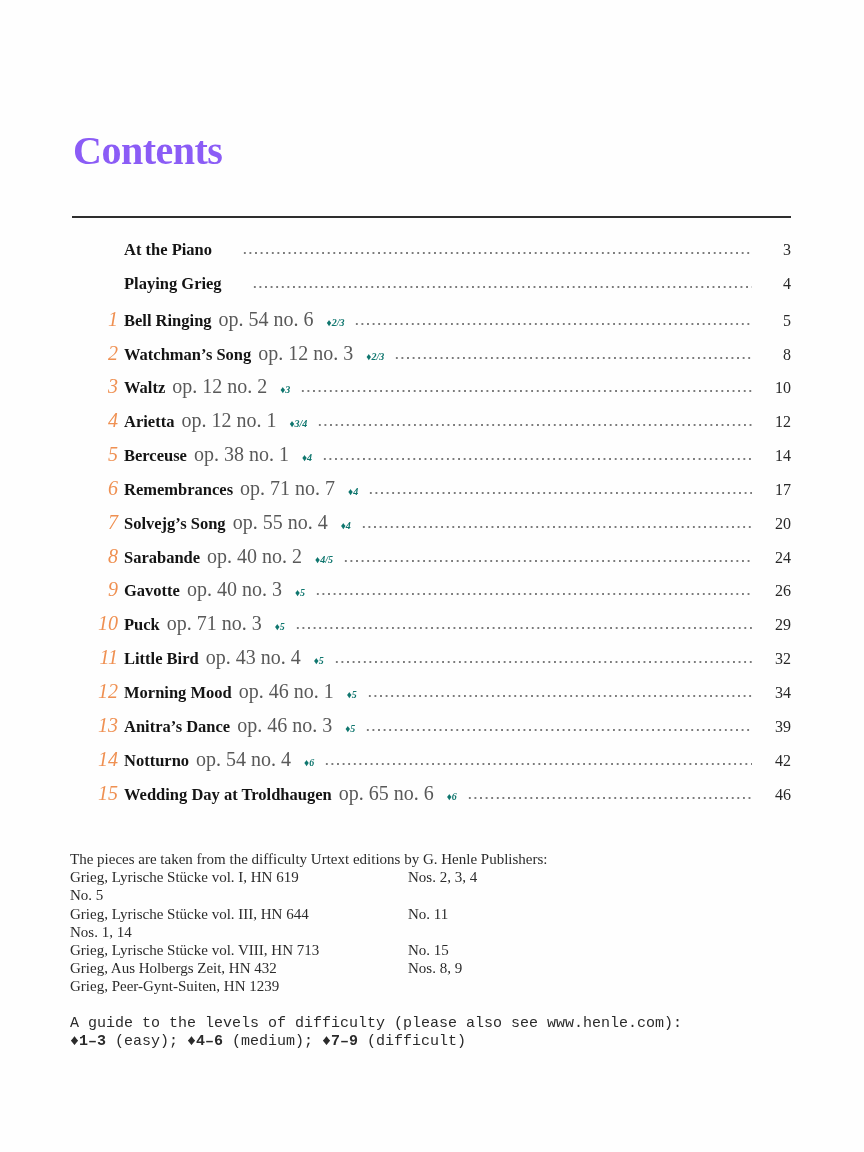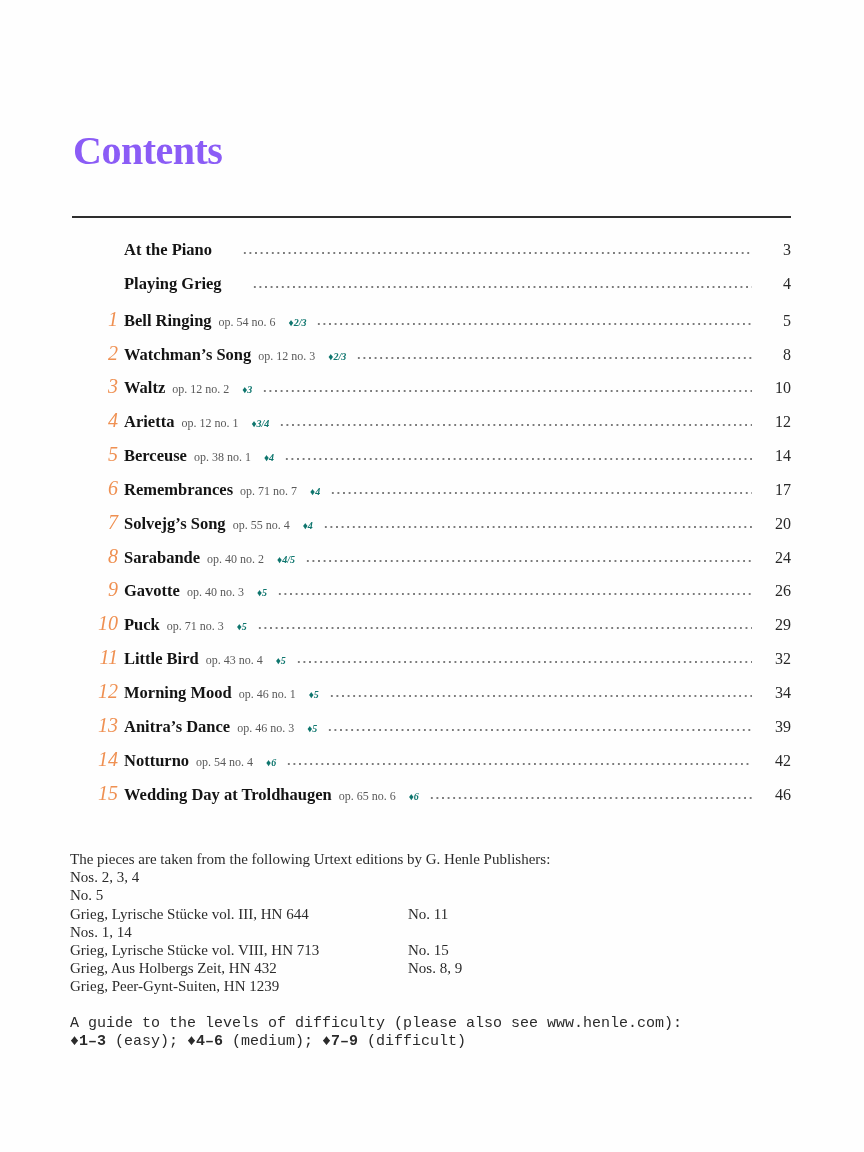--- a/index.html
+++ b/index.html
@@ -25,21 +25,21 @@
   .toc {
     position: absolute; left: 72px; top: 240px; width: 719px;
   }
   .toc-row { display: flex; align-items: baseline; height: 33.85px; margin-left: 20px; }
   .toc-num {
     flex: 0 0 26px; width: 26px; text-align: right;
     font-style: italic; font-size: 20px; color: var(--accent);
     margin-right: 6px;
   }
   .toc-title { font-weight: 700; font-size: 16.5px; color: #141414; white-space: nowrap; }
-  .toc-opus  { font-size: 12px; color: #595959; margin-left: 7px; white-space: nowrap; }
+  .toc-opus  { font-size: 20px; color: #595959; margin-left: 7px; white-space: nowrap; }
   .toc-diff  { font-weight: 700; font-size: 10px; color: #0f766e; margin-left: 13px; white-space: nowrap; font-style: italic; }
   .leader {
     flex: 1; height: 5px; margin: 0 9px 0 10px;
     background-image: radial-gradient(circle, #7b7b7b 1.05px, rgba(0,0,0,0) 1.45px);
     background-size: 5.6px 4px;
     background-repeat: repeat-x;
     background-position: 0 100%;
   }
   .toc-page { flex: 0 0 30px; text-align: right; font-size: 16px; color: #282828; }
   .footnotes {
@@ -210,23 +210,24 @@
     <span class="toc-num">15</span>
     <span class="toc-title">Wedding Day at Troldhaugen</span>
     <span class="toc-opus">op. 65 no. 6</span>
     <span class="toc-diff">♦6</span>
     <span class="leader"></span>
     <span class="toc-page">46</span>
   </div>
 </div>
 
   <div class="footnotes">
-    <div>The pieces are taken from the following Urtext editions by G. Henle Publishers:</div>
+    <div>The pieces are taken from the difficulty Urtext editions by G. Henle Publishers:</div>
     <div>
   <div class="ed-row">
+    <span class="ed-name">Grieg, Lyrische Stücke vol. I, HN 619</span>
     <span class="ed-nos">Nos. 2, 3, 4</span>
   </div>
 
   <div class="ed-row">
     <span class="ed-nos">No. 5</span>
   </div>
 
   <div class="ed-row">
     <span class="ed-name">Grieg, Lyrische Stücke vol. III, HN 644</span>
     <span class="ed-nos">No. 11</span>

